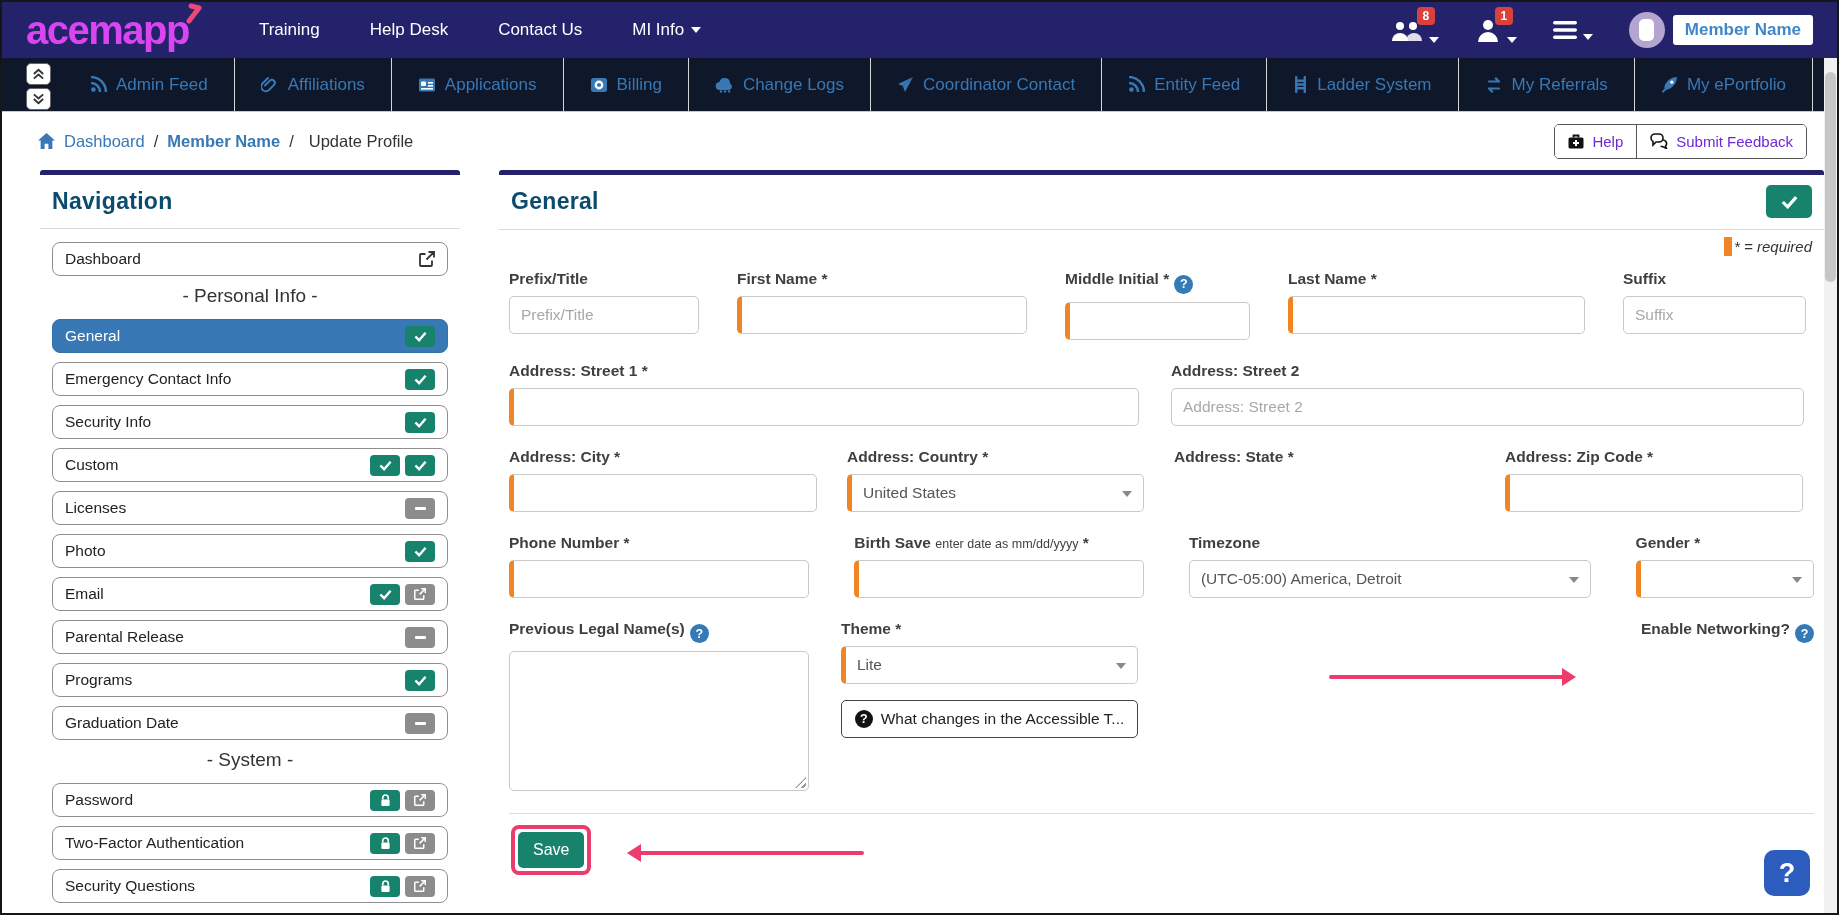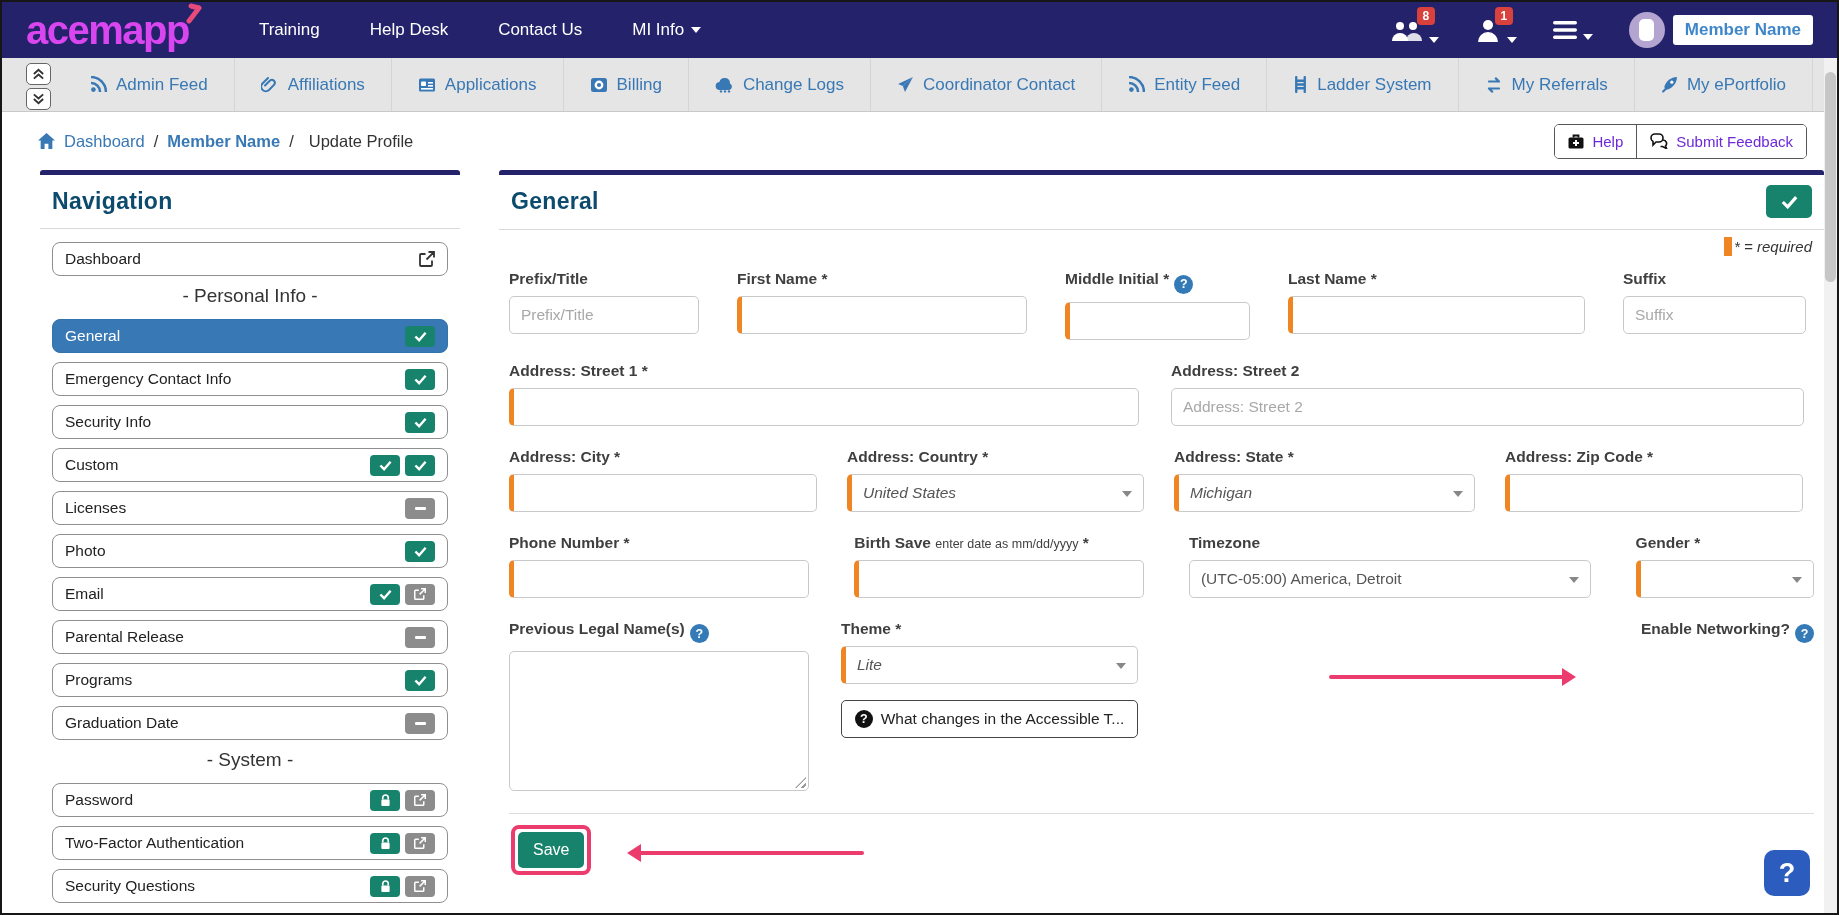--- a/index.html
+++ b/index.html
@@ -15,21 +15,21 @@
   .caret-w { width:0; height:0; border-left:5px solid transparent; border-right:5px solid transparent; border-top:6px solid #fff; display:inline-block; }
   .nav-right { margin-left:auto; display:flex; align-items:center; gap:36px; }
   .icon-btn { position:relative; display:flex; align-items:flex-end; gap:6px; color:#fff; cursor:pointer; }
   .count-badge { position:absolute; top:-10px; right:4px; min-width:18px; height:18px; padding:0 4px; background:#d9413d; border-radius:4px; color:#fff; font-size:12px; font-weight:bold; display:flex; align-items:center; justify-content:center; }
   .avatar { width:36px; height:36px; border-radius:50%; background:#b3a5cf; display:flex; align-items:center; justify-content:center; }
   .avatar-inner { width:15px; height:22px; background:#fff; border-radius:5px; }
   .member-box { background:#fff; color:#3f87c9; font-weight:bold; font-size:17px; padding:5px 12px; border-radius:3px; margin-left:-24px; }
   .profile-group { display:flex; align-items:center; gap:32px; }
 
   
-  .tabbar { height:54px; border-bottom:1px solid #c9c9c9; display:flex; align-items:stretch; padding-left:62px; position:relative; background:#e5e5e5; }
+  .tabbar { height:54px; border-bottom:1px solid #c9c9c9; display:flex; align-items:stretch; padding-left:62px; position:relative; background:#0f172a; }
   .nav-collapse { position:absolute; left:24px; top:5px; display:flex; flex-direction:column; gap:3px; }
   .collapse-btn { width:25px; height:22px; border:1px solid #666; border-radius:5px; background:#fff; display:flex; align-items:center; justify-content:center; color:#333; cursor:pointer; }
   .tab { display:flex; align-items:center; gap:9px; padding:0 26px; border-left:1px solid #d5d5d5; color:#3878b5; font-size:17px; cursor:pointer; white-space:nowrap; }
   .tab:first-of-type { border-left:none; }
 
   
   .crumb-row { height:58px; display:flex; align-items:center; padding:0 30px 0 36px; background:#fff; }
   .crumb { display:flex; align-items:center; gap:9px; font-size:16.5px; }
   .crumb a { color:#3878b5; text-decoration:none; cursor:pointer; }
   .crumb .sep { color:#333; }
@@ -63,21 +63,21 @@
   .form-head { display:flex; justify-content:space-between; align-items:center; padding:10px 12px 11px; border-bottom:1px solid #d9d9d9; }
   .check-btn { width:46px; height:33px; background:#18836c; border:none; border-radius:5px; display:flex; align-items:center; justify-content:center; cursor:pointer; }
   .required-note { display:flex; justify-content:flex-end; align-items:center; font-style:italic; font-size:15px; color:#333; padding:7px 12px 0; gap:1px; }
   .orange-block { width:8px; height:19px; background:#ef8623; display:inline-block; margin-right:1px; }
   .form-body { padding:14px 10px 0; }
   .f-row { display:flex; margin-bottom:22px; }
   .field label { display:block; font-weight:bold; font-size:15.5px; color:#3f3f3f; margin-bottom:8px; white-space:nowrap; }
   .control { height:38px; border:1px solid #c9c9c9; border-radius:5px; display:flex; align-items:center; padding:0 11px; font-size:15.5px; color:#555; background:#fff; position:relative; width:100%; }
   input.control { outline:none; }
   input.control::placeholder { color:#a8a8a8; }
-  .control.required { border-left:5px solid #ef8623;font-style:italic; }
+  .control.required { border-left:5px solid #ef8623; }
   .selectbox { cursor:pointer; padding-right:26px; }
   .sel-caret { position:absolute; right:11px; top:16px; width:0; height:0; border-left:5px solid transparent; border-right:5px solid transparent; border-top:6px solid #888; }
   .textarea { width:300px; height:140px; border:1px solid #c9c9c9; border-radius:5px; position:relative; background:#fff; }
   .resize-grip { position:absolute; right:2px; bottom:2px; width:11px; height:11px; background:repeating-linear-gradient(135deg, transparent 0 3px, #999 3px 4.5px); clip-path:polygon(100% 0, 100% 100%, 0 100%); }
   .hint { font-weight:normal; font-size:12.5px; }
   .q-icon { display:inline-flex; width:19px; height:19px; border-radius:50%; background:#337ab7; color:#fff; font-size:12.5px; font-weight:bold; align-items:center; justify-content:center; margin-left:5px; vertical-align:-4px; font-style:normal; }
   .q-icon.dark { background:#111; width:18px; height:18px; margin-left:0; margin-right:8px; }
   .acc-btn { margin-top:16px; width:297px; height:38px; border:1px solid #444; border-radius:5px; background:#fff; display:flex; align-items:center; justify-content:center; font-size:15.5px; color:#222; cursor:pointer; }
   .net-block { margin-left:auto; width:230px; text-align:right; }
   .yn-row { display:flex; justify-content:flex-end; align-items:center; margin-top:8px; }
@@ -533,24 +533,20 @@
           </div>
           <div class="field" style="width:297px;">
             <label>Address: Country *</label>
             <div class="control required selectbox">
                 <span>United States</span>
                 <span class="sel-caret"></span>
               </div>
           </div>
           <div class="field" style="width:301px;">
             <label>Address: State *</label>
-            <div class="control required selectbox">
-                <span>Michigan</span>
-                <span class="sel-caret"></span>
-              </div>
           </div>
           <div class="field" style="width:298px;">
             <label>Address: Zip Code *</label>
             <input class="control required" style="">
           </div>
         </div>
 
         <div class="f-row" style="gap:45px;">
           <div class="field" style="width:308px;">
             <label>Phone Number *</label>

